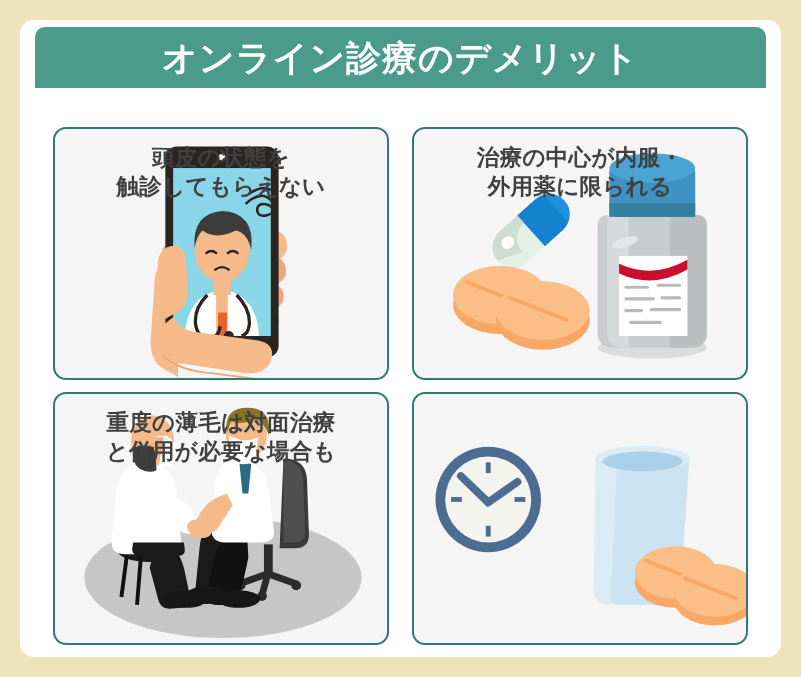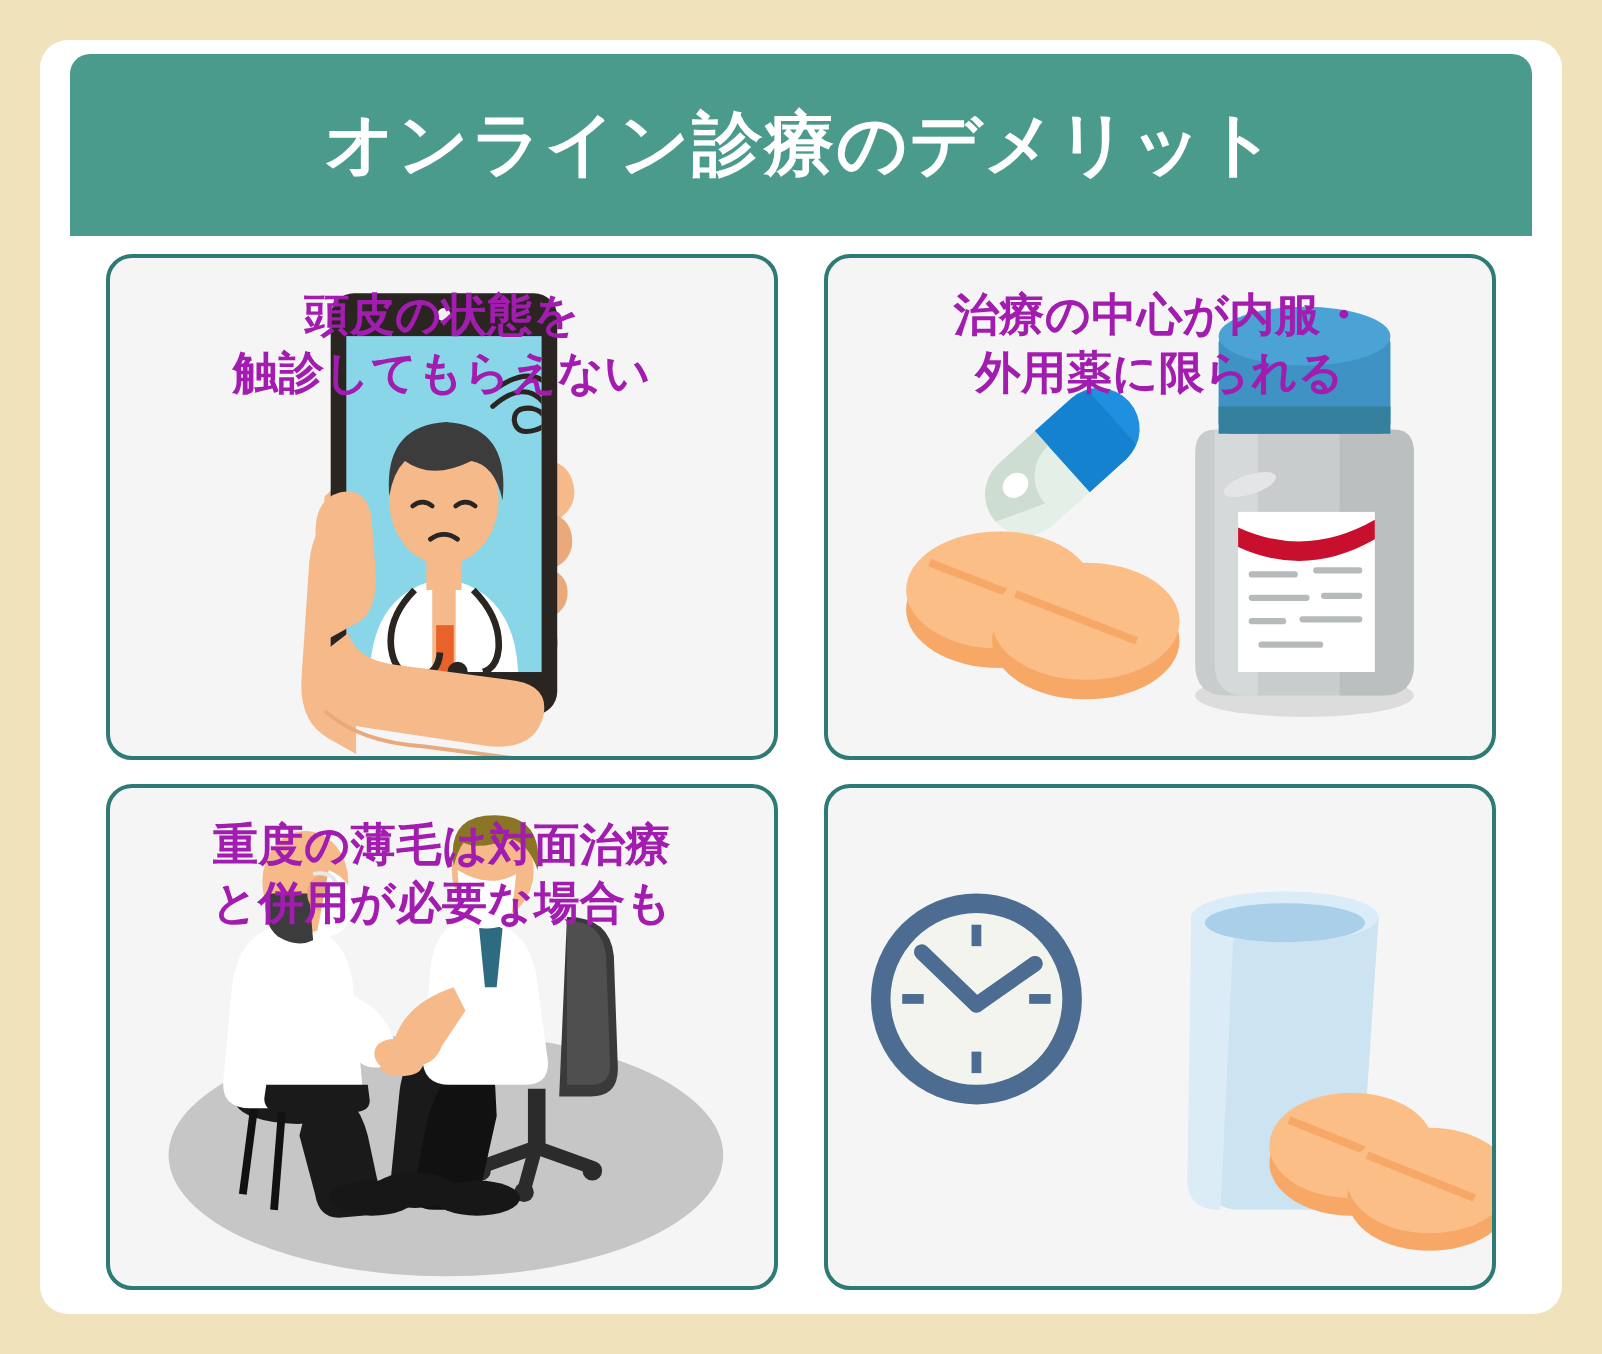--- a/index.html
+++ b/index.html
@@ -24,21 +24,21 @@
     border-radius: 14px;
     box-sizing: border-box;
     overflow: hidden;
   }
 
   .header-bar {
     position: absolute;
     left: 15px;
     top: 7px;
     width: 731px;
-    height: 91px;
+    height: 61px;
     background: #4a9b8b;
     border-radius: 10px 10px 0 0;
     display: flex;
     align-items: center;
     justify-content: center;
   }
   .header-title {
     color: #ffffff;
     font-size: 35px;
     font-weight: bold;
@@ -66,21 +66,21 @@
     border: 2px solid #2d7a77;
     border-radius: 13px;
     overflow: hidden;
     box-sizing: border-box;
   }
 
   .card-title {
     position: relative;
     z-index: 3;
     text-align: center;
-    color: #a21caf;
+    color: #404040;
     font-size: 22.5px;
     font-weight: bold;
     line-height: 1.28;
     padding-top: 15px;
     white-space: pre-line;
     letter-spacing: 0.3px;
   }
 
   .art {
     position: absolute;

